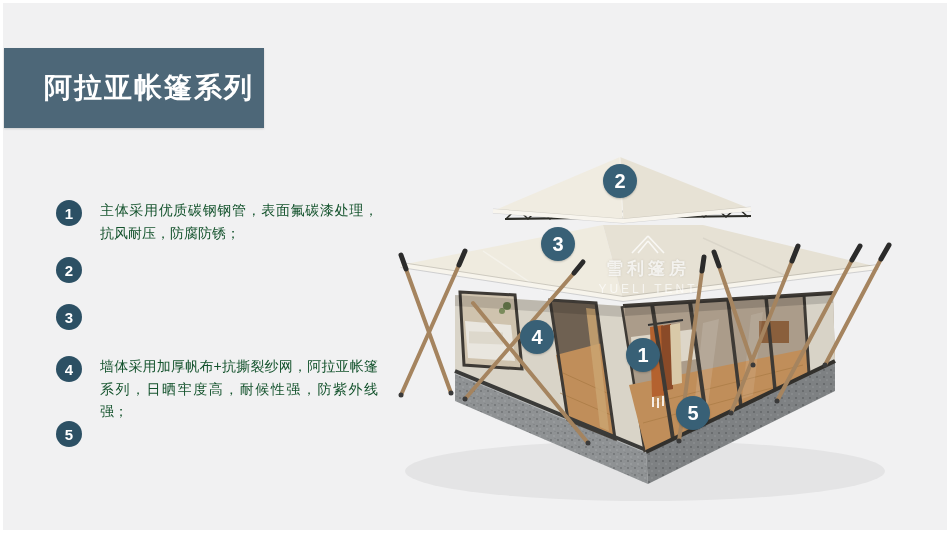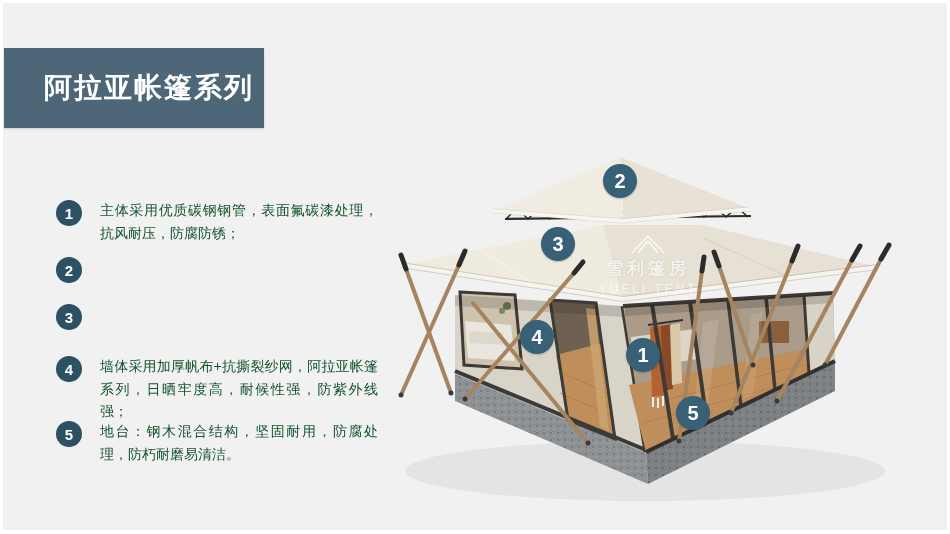--- a/index.html
+++ b/index.html
@@ -77,21 +77,20 @@
   </div>
   <div class="feature" style="top:300px">
     <div class="fnum">3</div>
   </div>
   <div class="feature" style="top:352px">
     <div class="fnum">4</div>
     <div class="ftext">墙体采用加厚帆布+抗撕裂纱网，阿拉亚帐篷系列，日晒牢度高，耐候性强，防紫外线强；</div>
   </div>
   <div class="feature" style="top:417px">
     <div class="fnum">5</div>
-    <div class="ftext">地台：钢木混合结构，坚固耐用，防腐处理，防朽耐磨易清洁。</div>
   </div>
 
   <svg class="tent" width="950" height="534" viewBox="0 0 950 534">
     <defs>
       <pattern id="spk" width="7" height="7" patternUnits="userSpaceOnUse">
         <rect width="7" height="7" fill="#8f9294"></rect>
         <circle cx="2" cy="3" r="0.9" fill="#6c6f71"></circle>
         <circle cx="5" cy="6" r="0.7" fill="#a8abad"></circle>
         <circle cx="6" cy="1.5" r="0.5" fill="#77797b"></circle>
       </pattern>

